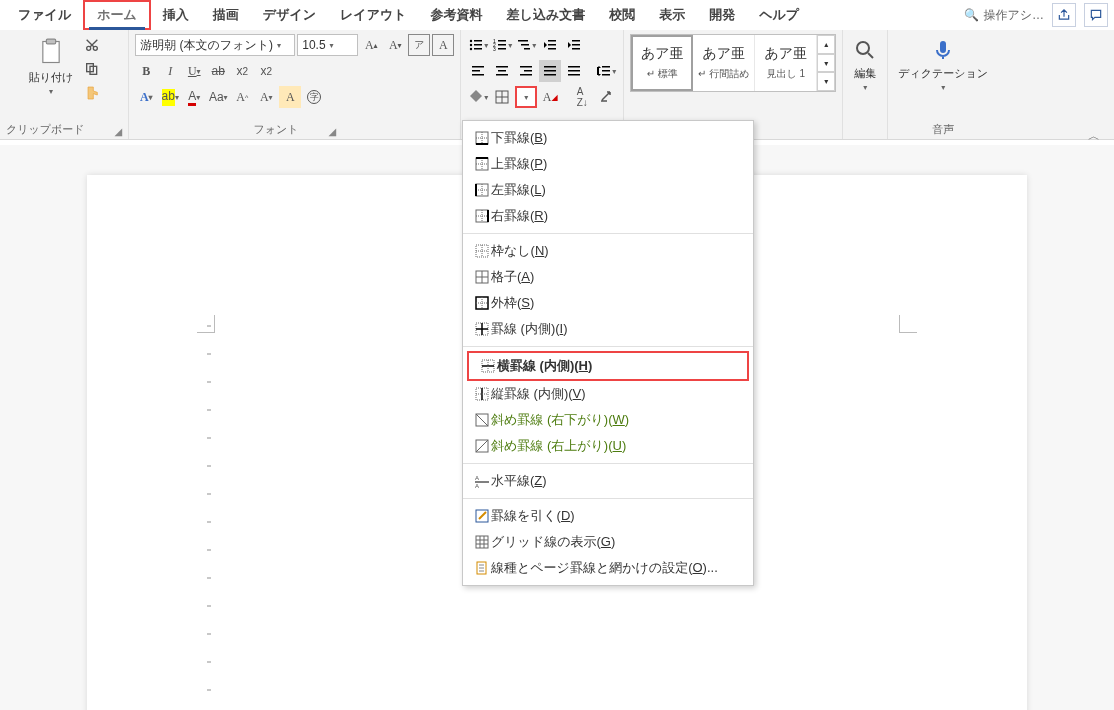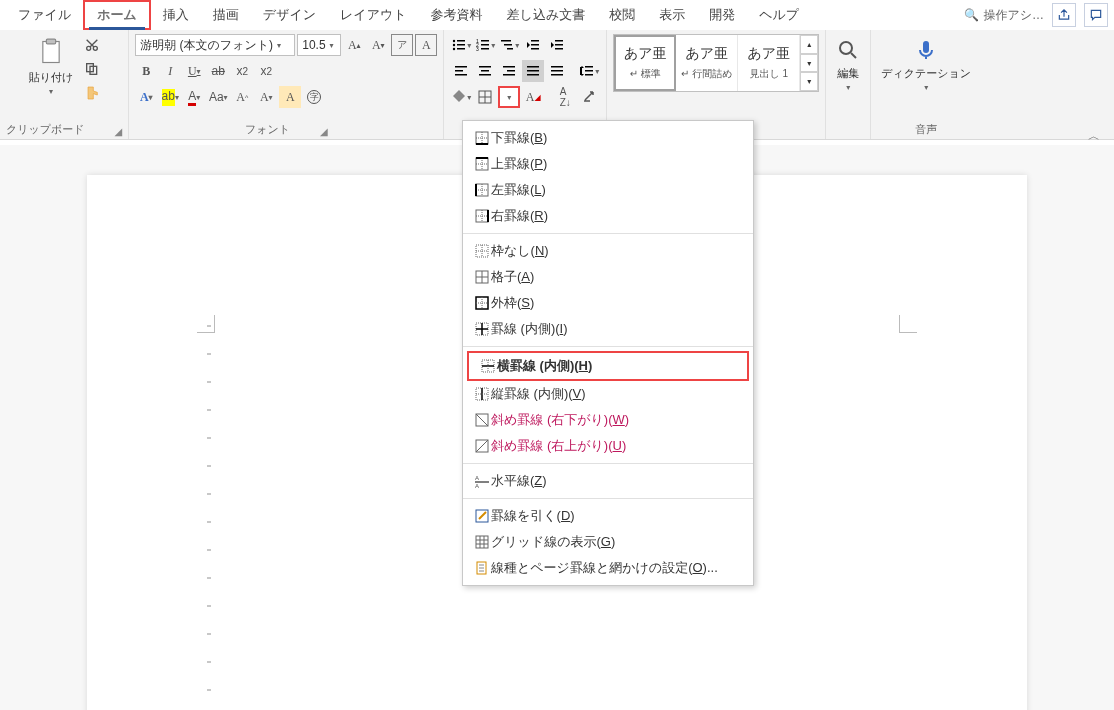--- a/index.html
+++ b/index.html
@@ -1,20 +1,20 @@
 <!DOCTYPE html>
 <html><head>
 <meta charset="utf-8">
 <style>
 * { margin:0; padding:0; box-sizing:border-box; font-family:"Yu Gothic UI","Meiryo",sans-serif; }
 body { background:#fff; width:1114px; height:710px; overflow:hidden; font-size:12px; color:#333; }
 
 
 .tabs { height:30px; display:flex; align-items:center; padding:0 6px; background:#fff; }
-.tab { padding:4px 12px; cursor:pointer; font-size:13px; color:#444; }
+.tab { padding:4px 12px; cursor:pointer; font-size:13px; color:#444;font-weight:bold; }
 .tab.active { border:2px solid #e44; color:#737373; font-weight:bold; position:relative; }
 .tab.active::after { content:""; position:absolute; left:4px; right:4px; bottom:-2px; height:3px; background:#2b579a; }
 .tab-right { margin-left:auto; display:flex; align-items:center; gap:8px; }
 .tab-search { display:flex; align-items:center; gap:4px; color:#666; }
 .icon-btn-top { width:24px; height:24px; border:1px solid #c8d0e0; display:flex; align-items:center; justify-content:center; color:#2b579a; }
 
 
 .ribbon { height:110px; background:#f3f3f3; border-bottom:1px solid #d8d8d8; display:flex; }
 .group { display:flex; flex-direction:column; align-items:center; padding:4px 6px 2px; border-right:1px solid #e0e0e0; }
 .group-body { flex:1; display:flex; align-items:flex-start; gap:4px; }
@@ -32,21 +32,21 @@
 .style-item { width:62px; height:56px; display:flex; flex-direction:column; align-items:center; justify-content:center; border-right:1px solid #e8e8e8; }
 .style-item .sample { font-size:14px; }
 .style-item .name { font-size:10px; color:#555; margin-top:4px; }
 .gallery-scroll { width:18px; display:flex; flex-direction:column; }
 .gallery-scroll div { flex:1; border:1px solid #d0d0d0; display:flex; align-items:center; justify-content:center; font-size:8px; }
 
 
 .borders-btn { width:22px; height:22px; border:2px solid #e44; display:flex; align-items:center; justify-content:center; background:#fff; }
 .dropdown { position:absolute; left:462px; top:120px; width:292px; background:#fff; border:1px solid #c8c8c8; box-shadow:2px 2px 6px rgba(0,0,0,.2); padding:4px 0; }
 .dropdown .item { display:flex; align-items:center; padding:4px 10px; font-size:13px; }
-.dropdown .item.disabled { color:#be185d;text-align:center; }
+.dropdown .item.disabled { color:#4d7c0f;text-align:center; }
 .dropdown .item .ico { width:18px; height:18px; display:flex; align-items:center; justify-content:center; }
 .dropdown .item .ico svg { width:16px; height:16px; }
 .dropdown .item.highlight { border:2px solid #e44; margin:0 4px;font-weight:bold; }
 .dropdown .sep { height:1px; background:#e0e0e0; margin:4px 0; }
 
 
 .doc-area { position:absolute; top:145px; left:0; right:0; bottom:0; background:#f7f7f7; display:flex; justify-content:center; }
 .page { background:#fff; width:940px; margin-top:30px; height:700px; box-shadow:0 0 6px rgba(0,0,0,.12); position:relative; }
 .page .margin-marks { position:absolute; top:150px; left:120px; width:4px; height:370px; background:repeating-linear-gradient(#c8c8c8,#c8c8c8 2px,transparent 2px,transparent 28px); }
 .page .corner-tl { position:absolute; top:140px; left:110px; width:18px; height:18px; border-left:1px solid #bbb; border-top:1px solid #bbb; transform:rotate(180deg);}
@@ -131,21 +131,21 @@
       </div>
   </div>
 
   <div class="group">
     <div class="group-body col" style="gap:4px;">
       <div class="row">
         <div class="combo" style="width:160px;">
             <span>游明朝 (本文のフォント)</span>
             <span class="dd">▾</span>
           </div>
-        <div class="combo" style="width:44px;align-items:center;">
+        <div class="combo" style="width:61px;align-items:center;">
             <span>10.5</span>
             <span class="dd">▾</span>
           </div>
         <div class="mini" style="font-family:serif;">A<sup style="font-size:8px;">▴</sup></div>
         <div class="mini" style="font-family:serif;">A<sub style="font-size:8px;">▾</sub></div>
         <div class="mini" style="border:1px solid #888;font-size:10px;">ア</div>
         <div class="mini" style="border:1px solid #888;font-family:serif;">A</div>
       </div>
       <div class="row">
         <div class="mini" style="font-weight:bold;font-family:serif;">B</div>

